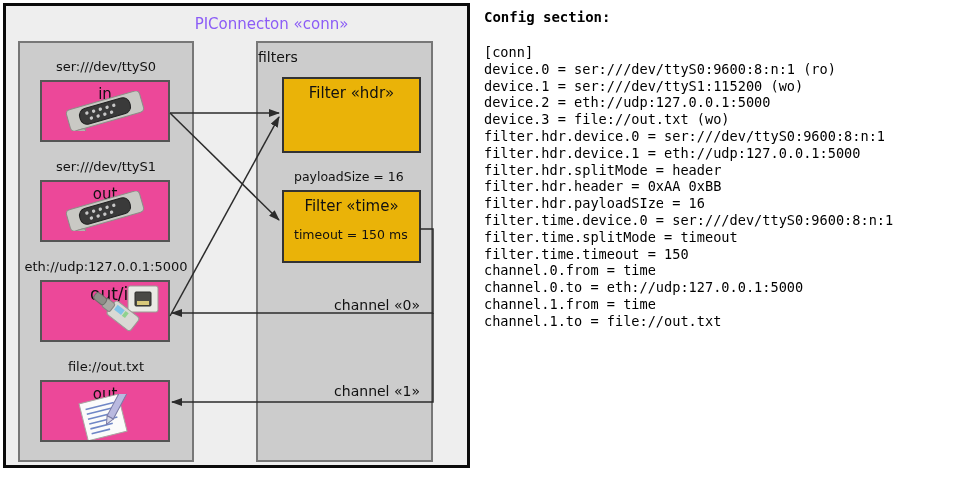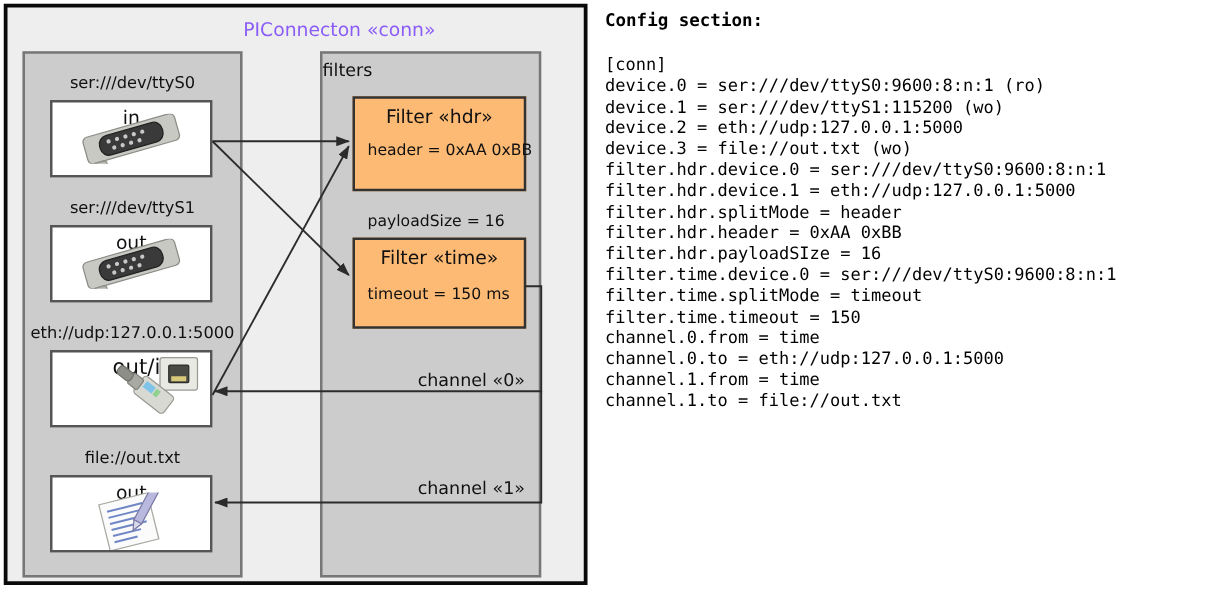--- a/index.html
+++ b/index.html
@@ -23,33 +23,33 @@
   #panel-devices{left:18px;top:41px;width:176px;height:421px;}
   #panel-filters{left:256px;top:41px;width:177px;height:421px;}
 
   .panel-title{position:absolute;left:0;top:6px;width:100%;text-align:left;
       font-size:14px;color:#111;}
 
   
   .dev-label{position:absolute;font-size:13px;color:#111;text-align:center;
       white-space:nowrap;}
 
-  .dev-box{position:absolute;background:#ffffff;border:2px solid #555555;
+  .dev-box{position:absolute;background:#ec4899;border:2px solid #555555;
       box-sizing:border-box;}
 
   .dev-caption{position:absolute;top:3px;left:0;width:100%;text-align:center;
       font-size:15px;color:#111;}
 
   .dev-caption.left-cap{text-align:left;left:8px;width:auto;top:2px;font-size:17px;margin-left:40px;}
 
   .icon-wrap{position:absolute;left:0;top:0;width:100%;height:100%;
       display:flex;align-items:center;justify-content:center;}
 
   
-  .filter-box{position:absolute;background:#fdba74;border:2px solid #333333;
+  .filter-box{position:absolute;background:#eab308;border:2px solid #333333;
       box-sizing:border-box;}
   .filter-title{position:absolute;left:0;top:5px;width:100%;text-align:center;
       font-size:15px;color:#111;}
   .filter-attr{position:absolute;left:10px;font-size:12.5px;color:#111;
       white-space:nowrap;}
 
   
   .channel-label{position:absolute;font-size:14px;color:#111;white-space:nowrap;}
 
   
@@ -170,21 +170,20 @@
           </svg>
         </div>
       </div>
     </div>
 
     <div class="panel" id="panel-filters">
       <div class="panel-title">filters</div>
 
       <div class="filter-box" style="left:24px;top:34px;width:139px;height:76px;">
         <div class="filter-title">Filter «hdr»</div>
-        <div class="filter-attr" style="top:33px;">header = 0xAA 0xBB</div>
         <div class="filter-attr" style="top:50px;margin-top:40px;">payloadSize = 16</div>
       </div>
 
       <div class="filter-box" style="left:24px;top:147px;width:139px;height:73px;">
         <div class="filter-title">Filter «time»</div>
         <div class="filter-attr" style="top:35px;">timeout = 150 ms</div>
       </div>
 
       <div class="channel-label" style="right:11px;top:254px;">channel «0»</div>
       <div class="channel-label" style="right:11px;top:340px;">channel «1»</div>

